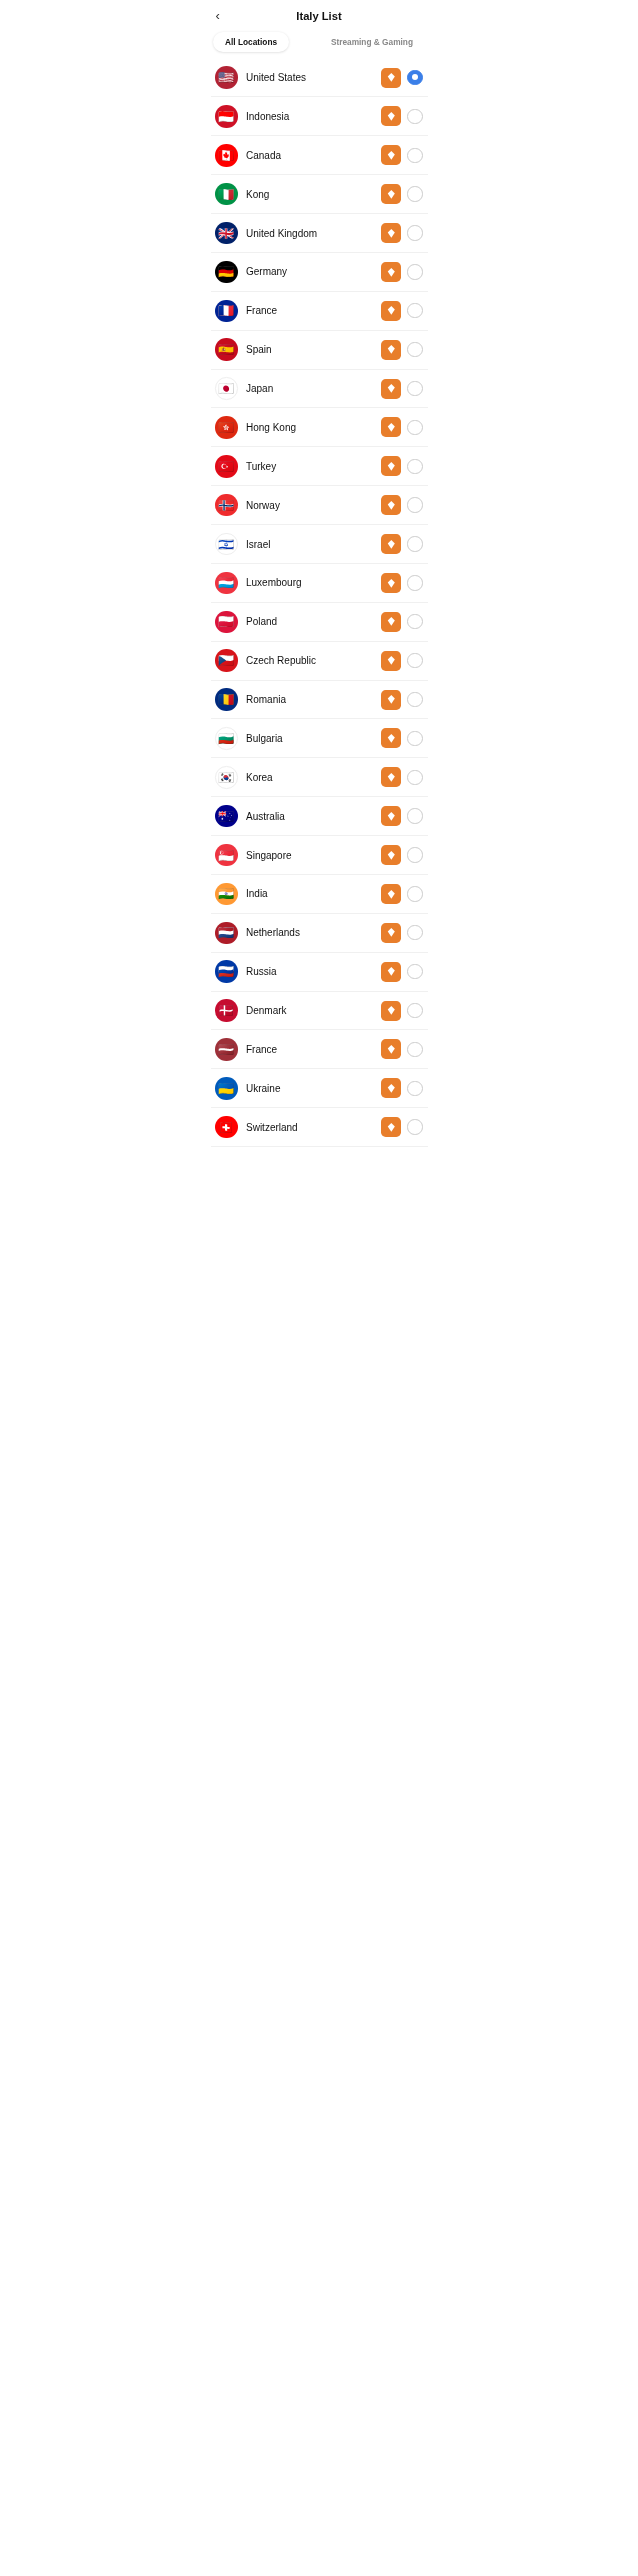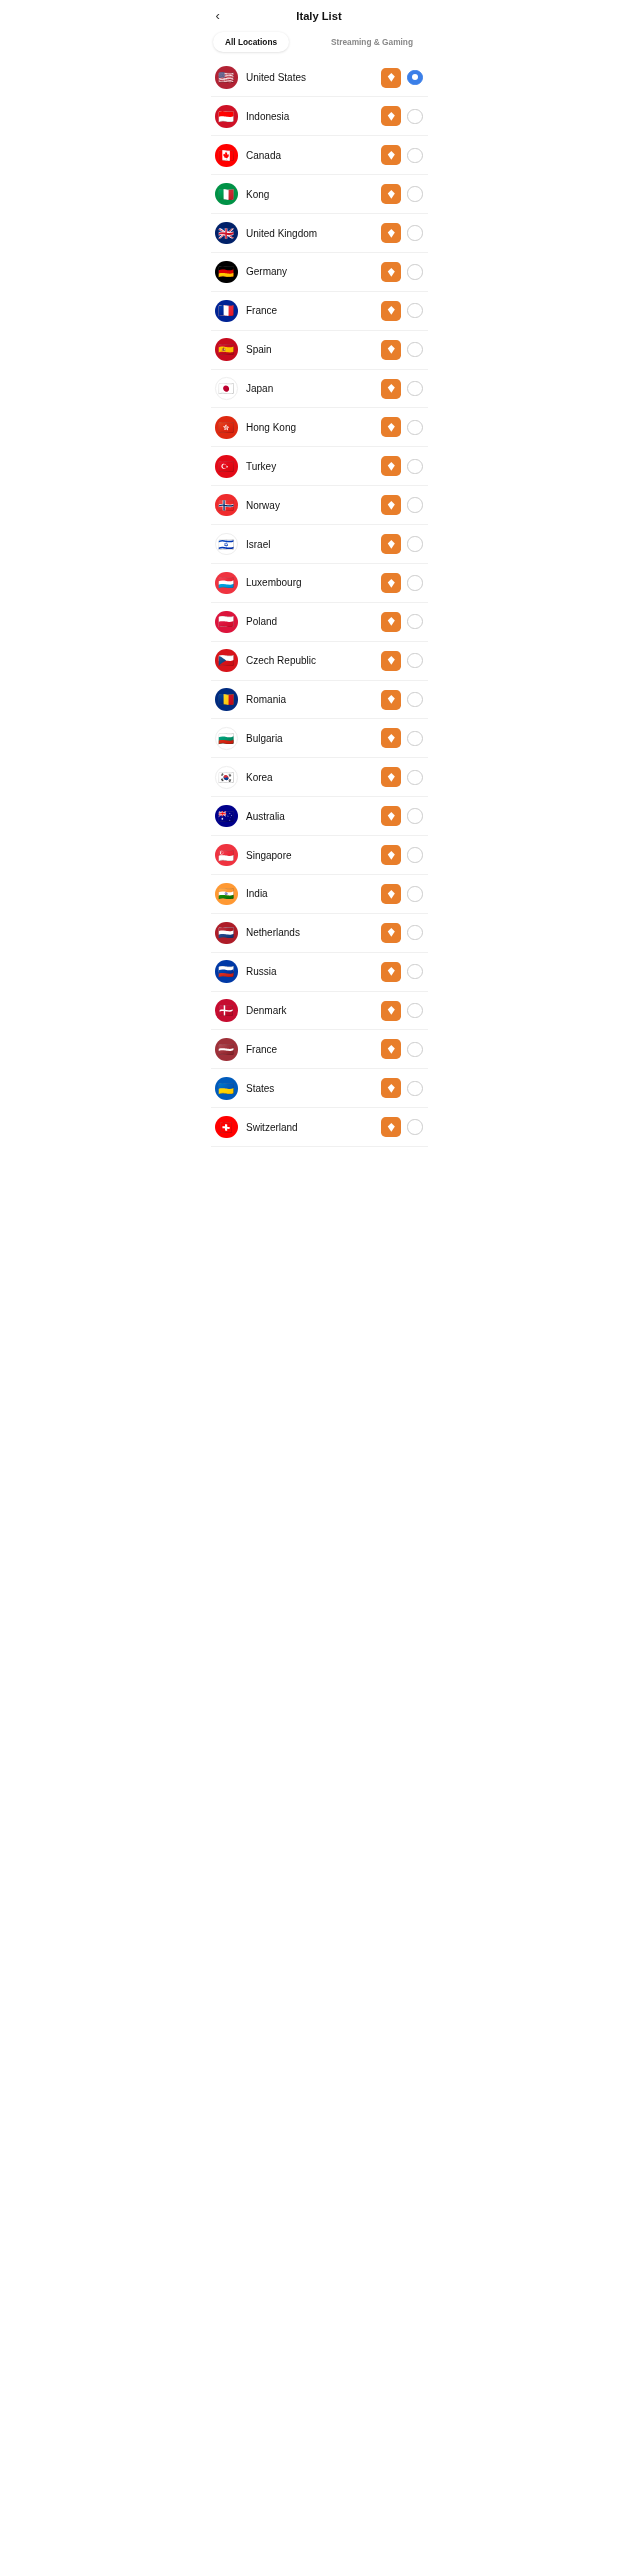--- a/index.html
+++ b/index.html
@@ -421,21 +421,21 @@
       <span class="country-name">France</span>
       <div class="diamond-icon">
         <svg class="diamond-svg" viewBox="0 0 24 24" fill="white">
       <polygon points="12,2 20,10 12,22 4,10"></polygon>
     </svg>
       </div>
       <div class="radio-circle"></div>
     </div>
     <div class="list-item">
       <div class="flag flag-ua" style="font-size: 13px; display: flex; align-items: center; justify-content: center;">🇺🇦</div>
-      <span class="country-name">States</span>
+      <span class="country-name">Ukraine</span>
       <div class="diamond-icon">
         <svg class="diamond-svg" viewBox="0 0 24 24" fill="white">
       <polygon points="12,2 20,10 12,22 4,10"></polygon>
     </svg>
       </div>
       <div class="radio-circle"></div>
     </div>
     <div class="list-item">
       <div class="flag flag-ch" style="font-size: 13px; display: flex; align-items: center; justify-content: center;">🇨🇭</div>
       <span class="country-name">Switzerland</span>

